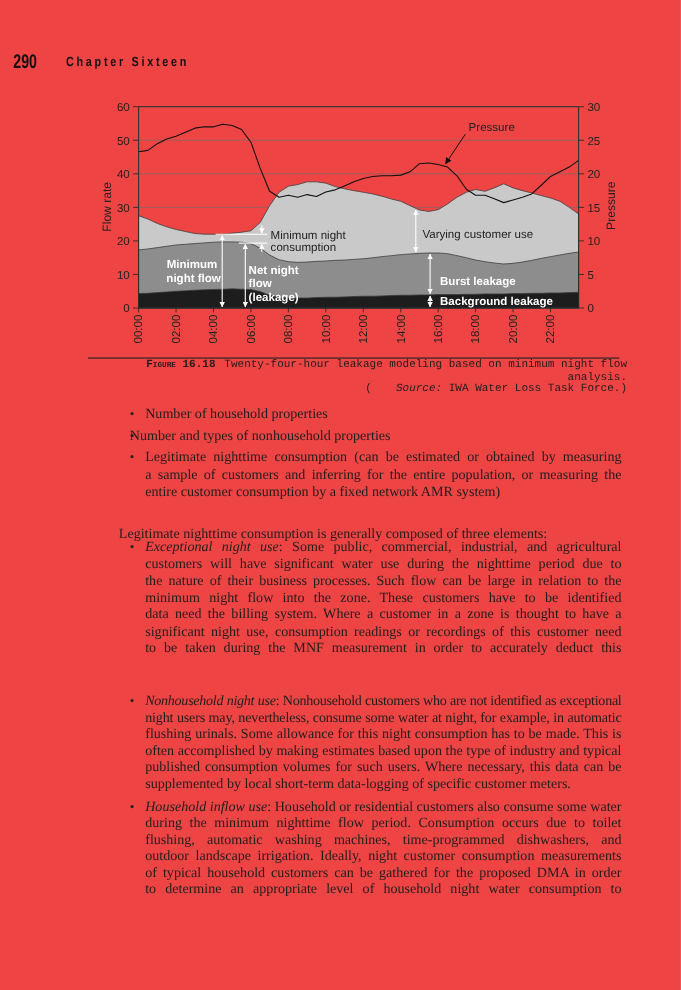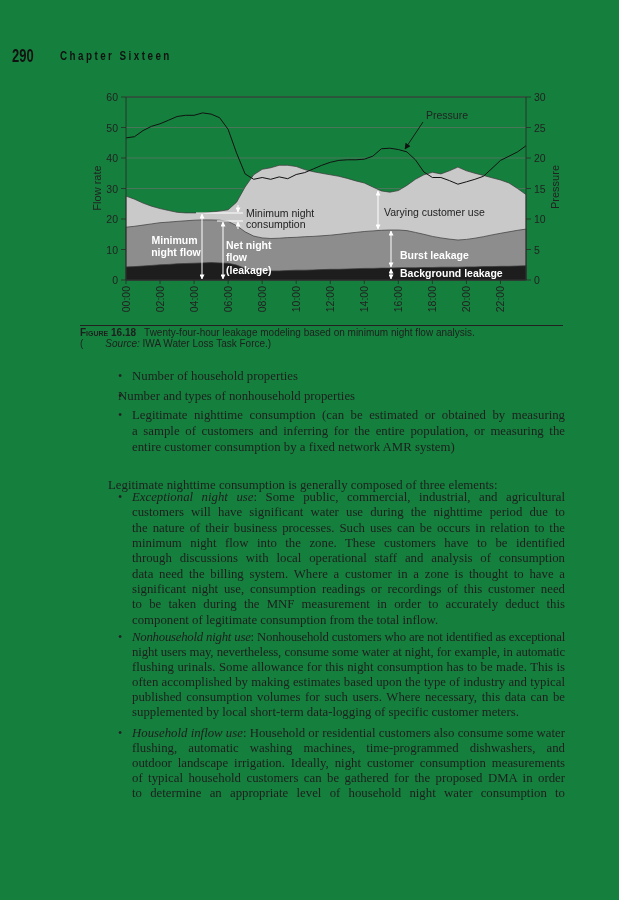--- a/index.html
+++ b/index.html
@@ -1,16 +1,16 @@
 <!DOCTYPE html>
 <html><head>
 <meta charset="utf-8">
 <style>
   html, body { margin:0; padding:0; background:#ffffff; }
-  .page { position:relative; width:619px; height:900px; background:#15803d; overflow:hidden; color:#1e1e1e; }
+  .page { position:relative; width:619px; height:900px; background:#ef4444; overflow:hidden; color:#1e1e1e; }
   .abs { position:absolute; }
 
   
   .page-num { left:12px; top:46px; font-family:"Liberation Sans", sans-serif; font-weight:bold; font-size:18px; line-height:20px; transform:scaleX(0.72); transform-origin:left center; color:#111; }
   .chapter { left:60px; top:50px; font-family:"Liberation Sans", sans-serif; font-weight:bold; font-size:12px; line-height:13px; letter-spacing:3px; transform:scaleX(0.82); transform-origin:left center; color:#111; }
 
   
   #chart-svg { position:absolute; left:0; top:0; }
   .gridline { stroke:#6e6e6e; stroke-width:0.6; }
   .axis-line { stroke:#2a2a2a; stroke-width:0.9; }
@@ -18,21 +18,21 @@
   .tick-label { font-family:"Liberation Sans", sans-serif; font-size:10.5px; fill:#222; }
   .axis-title { font-family:"Liberation Sans", sans-serif; font-size:11px; fill:#222; }
   .ann-dark { font-family:"Liberation Sans", sans-serif; font-size:10.5px; fill:#222; }
   .ann-white { font-family:"Liberation Sans", sans-serif; font-size:10.5px; font-weight:bold; fill:#ffffff; }
   .ann-arrow-w { stroke:#ffffff; stroke-width:1; fill:none; }
   .ann-line-w { stroke:#ffffff; stroke-width:1; }
   .ann-arrow-k { stroke:#111; stroke-width:0.9; fill:none; }
 
   
   .caption-rule { left:80px; top:325px; width:483px; height:0; border-top:1.2px solid #222; }
-  .caption { left:80px; top:328px; width:490px; font-family:Liberation Sans, sans-serif; font-size:10px; line-height:10.5px; color:#1e1e1e; }
+  .caption { left:80px; top:328px; width:490px; font-family:Liberation Mono, monospace; font-size:10px; line-height:10.5px; color:#1e1e1e;text-align:right; }
   .caption .fig-label { font-weight:bold; font-variant:small-caps; margin-right:8px; }
   .caption .src { font-style:italic;margin-left:22px; }
 
   
   .bullet { font-family:"Liberation Serif", serif; font-size:12px; color:#222; }
   .blk { position:absolute; }
   .jl { display:block; font-family:"Liberation Serif", serif; font-size:12.8px; color:#1e1e1e; text-align:justify; text-align-last:justify; white-space:normal; }
   .jl.left { text-align:left; text-align-last:left; }
   .lh16 .jl { line-height:16px; }
   .lh153 .jl { line-height:15.35px; }
@@ -202,46 +202,45 @@
 
   <div class="blk lh16" style="left:108px; top:464px; width:457px;margin-top:13px;">
     <span class="jl left">Legitimate nighttime consumption is generally composed of three elements:</span>
   </div>
 
   <div class="blk lh153" style="left:118px; top:490px;">
     <span class="bullet abs" style="left:0; top:0; line-height:15.35px;">•</span>
     <div style="position:absolute; left:14px; top:0; width:433px;">
       <span class="jl"><span class="term">Exceptional night use</span><span>: Some public, commercial, industrial, and agricultural</span></span>
       <span class="jl">customers will have significant water use during the nighttime period due to</span>
-      <span class="jl">the nature of their business processes. Such uses can be occurs in relation to the</span>
+      <span class="jl">the nature of their business processes. Such flow can be large in relation to the</span>
       <span class="jl">minimum night flow into the zone. These customers have to be identified</span>
-      <span class="jl">through discussions with local operational staff and analysis of consumption</span>
       <span class="jl">data need the billing system. Where a customer in a zone is thought to have a</span>
       <span class="jl">significant night use, consumption readings or recordings of this customer need</span>
       <span class="jl">to be taken during the MNF measurement in order to accurately deduct this</span>
-      <span class="jl left">component of legitimate consumption from the total inflow.</span>
     </div>
   </div>
 
   <div class="blk lh15" style="left:118px; top:629.5px;">
     <span class="bullet abs" style="left:0; top:0; line-height:15px;">•</span>
     <div style="position:absolute; left:14px; top:0; width:433px;">
       <span class="jl" style="letter-spacing: -0.25px;"><span class="term">Nonhousehold night use</span><span>: Nonhousehold customers who are not identified as exceptional</span></span>
       <span class="jl" style="letter-spacing: -0.15px;">night users may, nevertheless, consume some water at night, for example, in automatic</span>
       <span class="jl">flushing urinals. Some allowance for this night consumption has to be made. This is</span>
       <span class="jl">often accomplished by making estimates based upon the type of industry and typical</span>
       <span class="jl">published consumption volumes for such users. Where necessary, this data can be</span>
       <span class="jl left">supplemented by local short-term data-logging of specific customer meters.</span>
     </div>
   </div>
 
   <div class="blk lh15" style="left:118px; top:725.5px;">
     <span class="bullet abs" style="left:0; top:0; line-height:15px;">•</span>
     <div style="position:absolute; left:14px; top:0; width:433px;">
       <span class="jl"><span class="term">Household inflow use</span><span>: Household or residential customers also consume some water</span></span>
+      <span class="jl">during the minimum nighttime flow period. Consumption occurs due to toilet</span>
       <span class="jl">flushing, automatic washing machines, time-programmed dishwashers, and</span>
       <span class="jl">outdoor landscape irrigation. Ideally, night customer consumption measurements</span>
       <span class="jl">of typical household customers can be gathered for the proposed DMA in order</span>
       <span class="jl">to determine an appropriate level of household night water consumption to</span>
     </div>
   </div>
 
 </div>
 
 </body></html>

